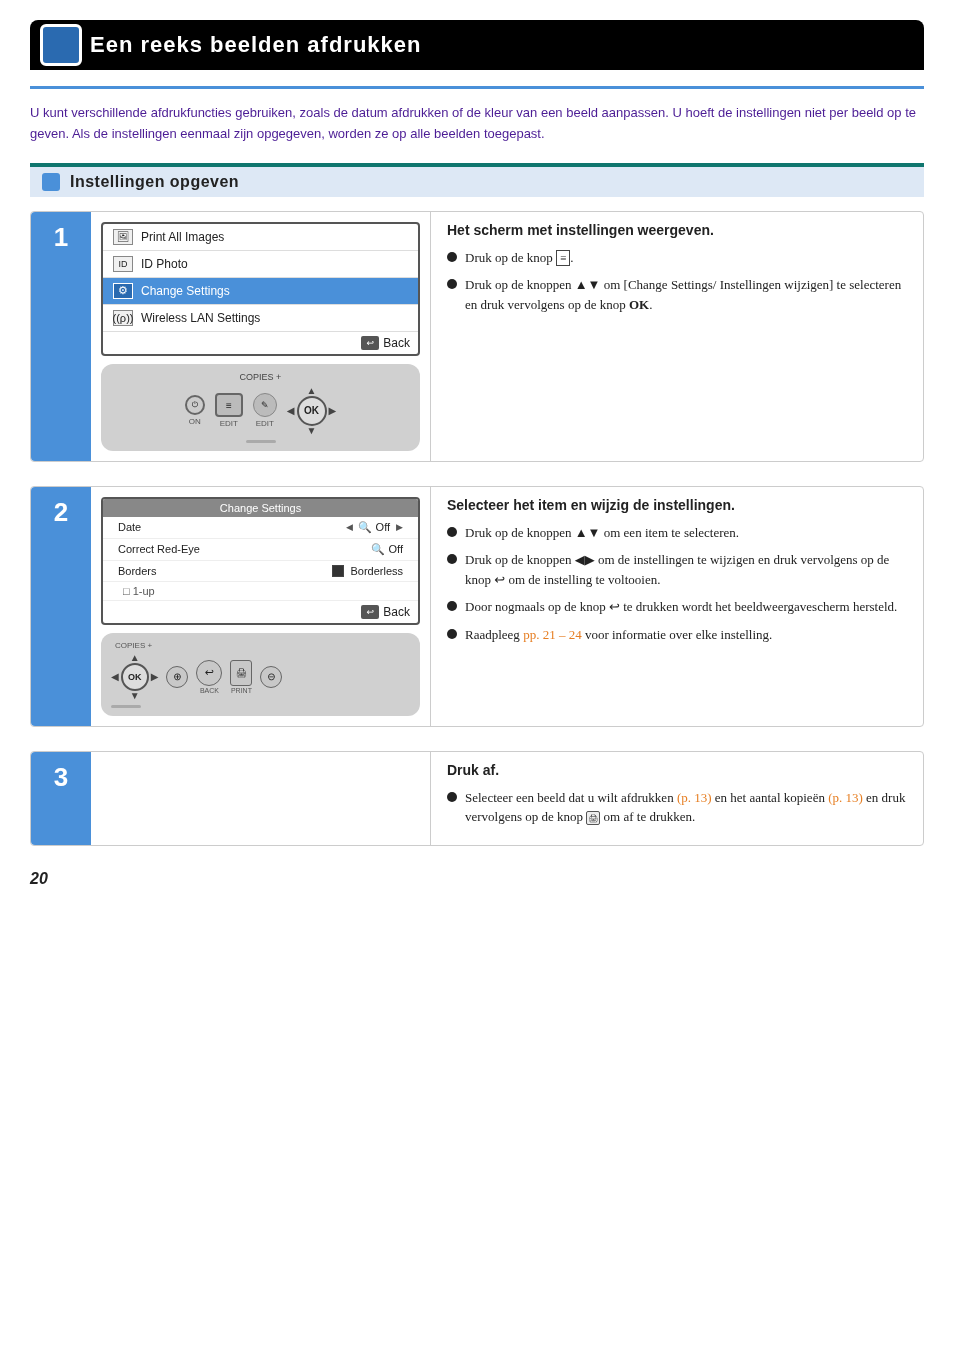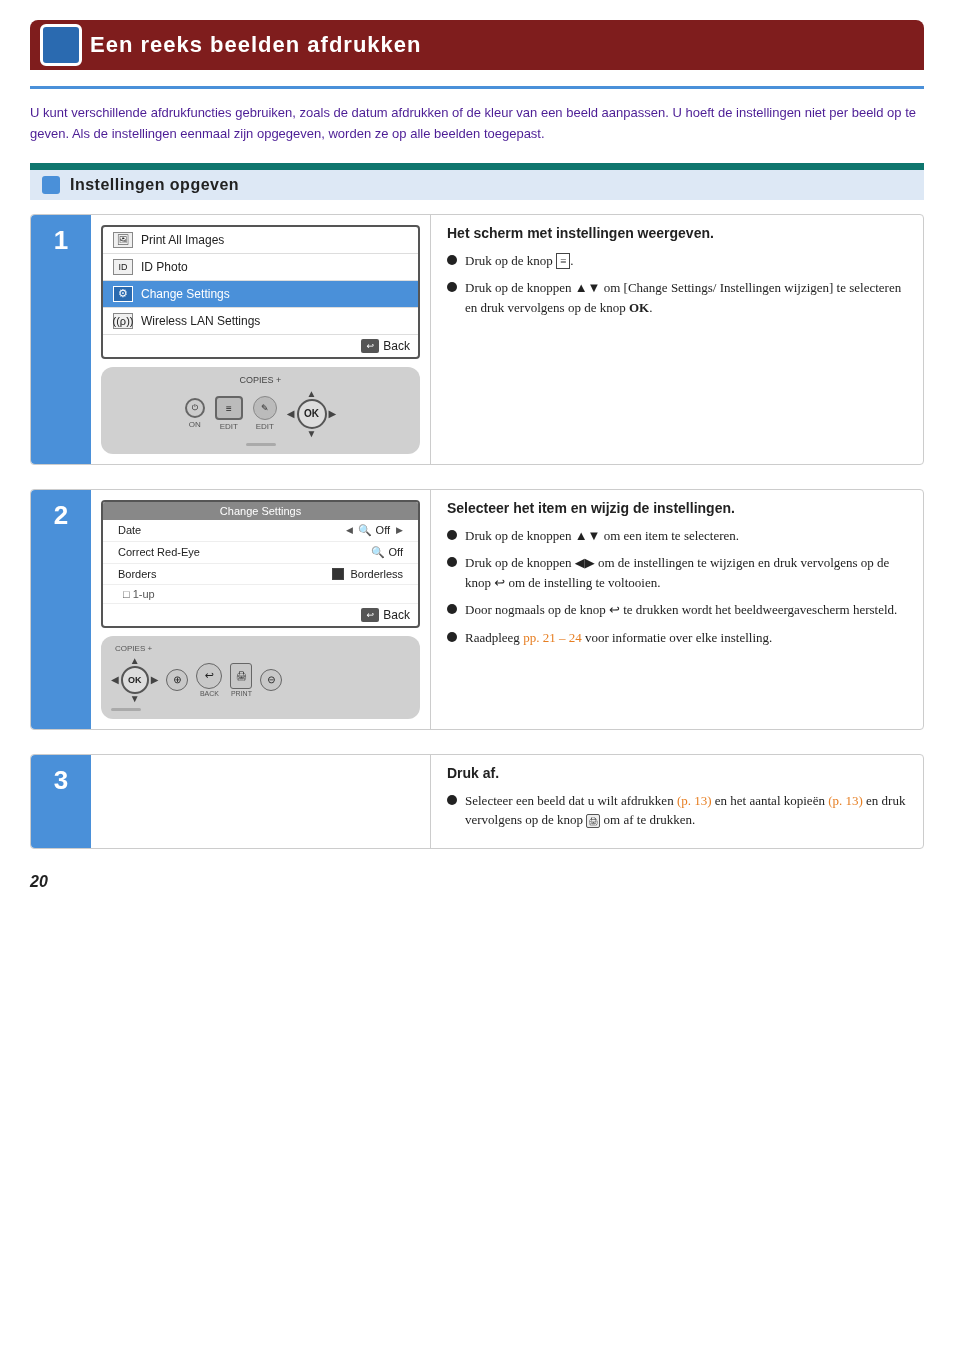--- a/index.html
+++ b/index.html
@@ -8,21 +8,21 @@
       background: #fff;
       width: 954px;
       min-height: 1354px;
       padding: 20px 30px;
       font-size: 13px;
       color: #222;
     }
 
     
     .page-header {
-      background: #7f1d1d;
+      background: #000000;
       border-radius: 8px 8px 0 0;
       padding: 12px 20px 12px 60px;
       margin-bottom: 16px;
       position: relative;
     }
     .page-header::before {
       content: '';
       position: absolute;
       left: 10px;
       top: 50%;
@@ -53,21 +53,21 @@
       color: #4c1d95;
     }
 
     
     .section-header {
       display: flex;
       align-items: center;
       background: #dde8f5;
       padding: 6px 12px;
       margin-bottom: 14px;
-      border-top: 7px solid #0f766e;
+      border-top: 4px solid #0f766e;
     }
     .section-header::before {
       content: '';
       width: 18px;
       height: 18px;
       background: #4a90d9;
       border-radius: 3px;
       margin-right: 10px;
       flex-shrink: 0;
     }

